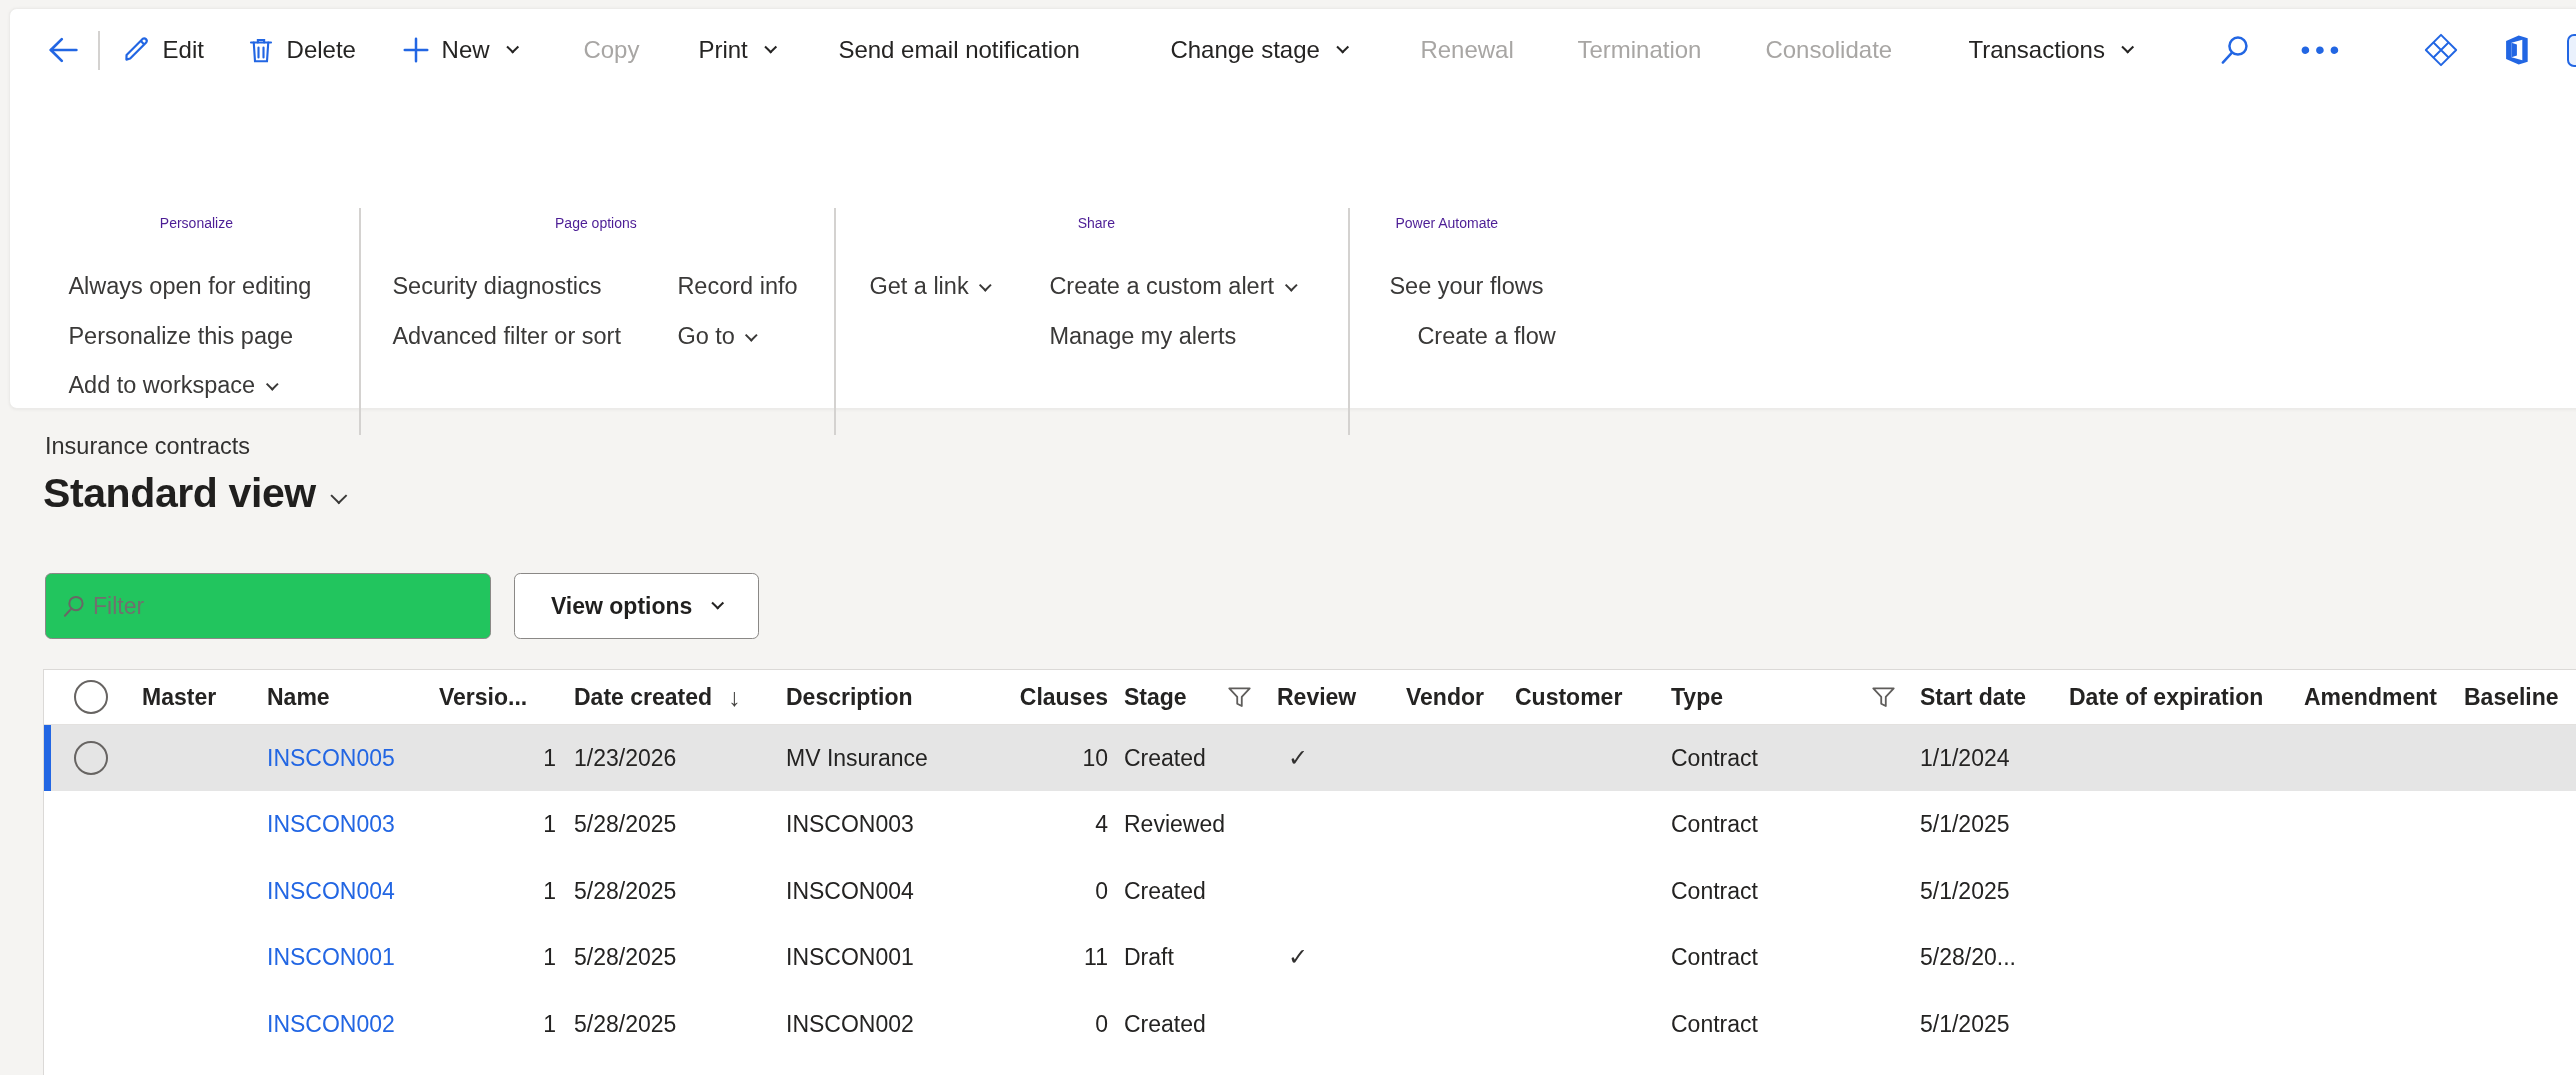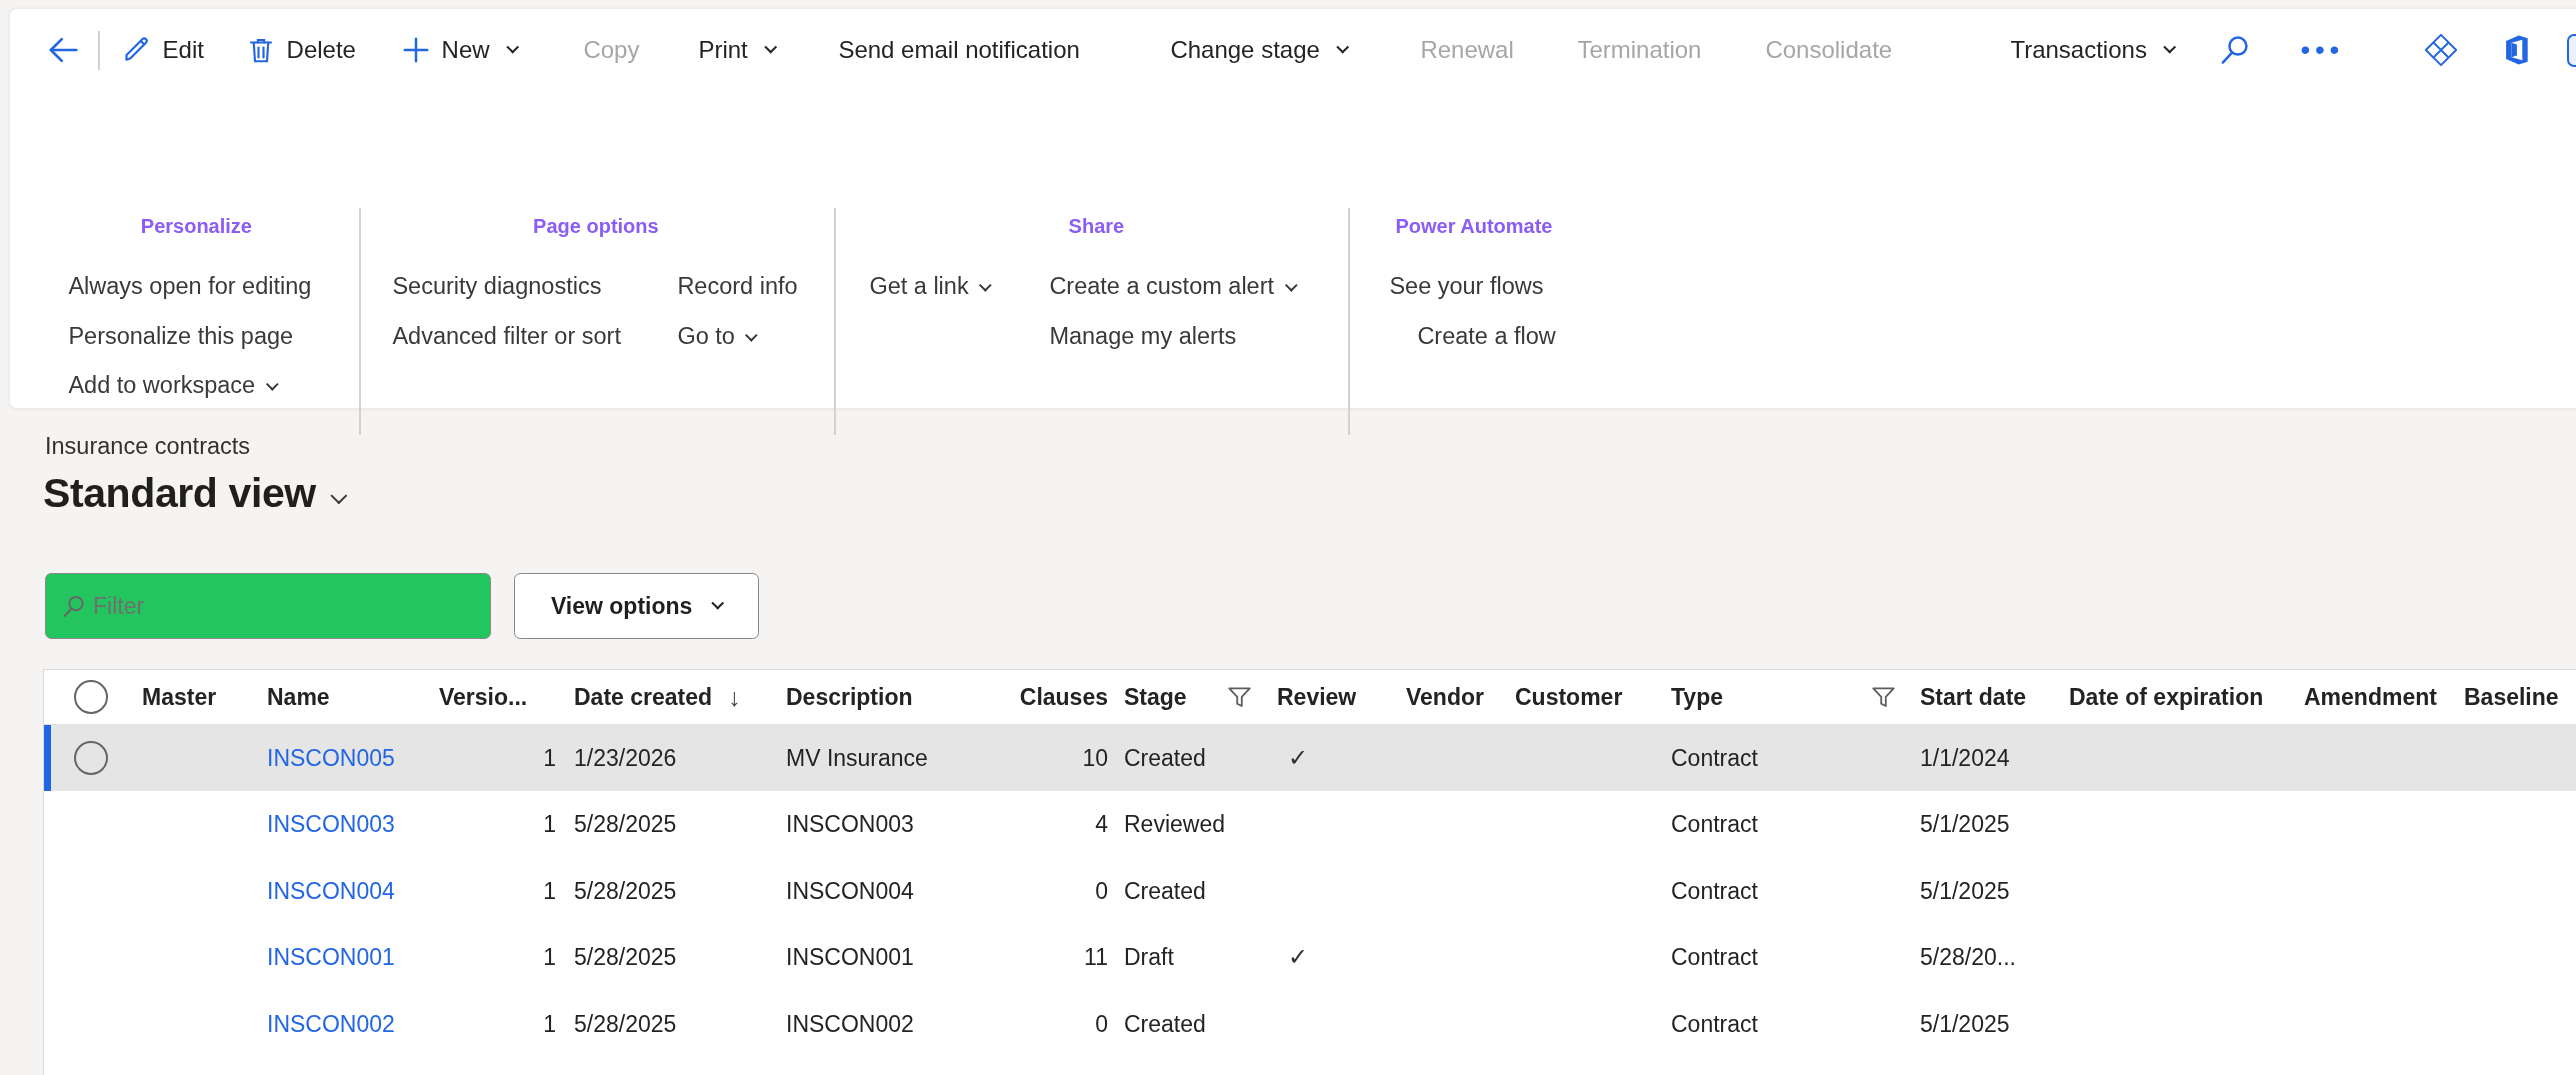--- a/index.html
+++ b/index.html
@@ -18,21 +18,21 @@
   .titem.disabled { color:#a8a6a4; cursor:default; }
   .blue { color:#2266E3; }
   .vdiv { position:absolute; width:1.6px; background:#d4d2d0; }
   .chev { display:inline-block; width:9.4px; height:9.4px; border-right:2px solid #252423;
           border-bottom:2px solid #252423; transform:rotate(45deg) translate(-1.6px,-1.6px); margin-left:7.8px; }
   .chev.sm { width:8.6px; height:8.6px; }
   .icon svg { display:block; }
 
   
   .menu { position:absolute; left:0; top:82px; right:0; bottom:0; }
-  .msec-title { position:absolute; top:124px; font-size:20px; font-weight:bold; color:#8b5cf6; text-align:center; }
+  .msec-title { position:absolute; top:124px; font-size:14px; font-weight:normal; color:#4c1d95; text-align:center; }
   .mitem { position:absolute; height:36px; display:flex; align-items:center; font-size:23.5px; color:#3a3938;
            cursor:pointer; white-space:nowrap; background:none; border:none; font-family:"Liberation Sans", sans-serif; }
 
   
   .caption { position:absolute; left:45px; top:433px; font-size:23.5px; color:#323130; }
   .viewtitle { position:absolute; left:43px; top:470px; display:flex; align-items:center; cursor:pointer; }
   .viewtitle .t { font-size:41px; font-weight:600; color:#201f1e; letter-spacing:-0.4px; }
   .viewtitle .chev { width:11.7px; height:11.7px; border-color:#3a3938; margin-left:17px; margin-top:9.4px; }
 
   .filterbox { position:absolute; left:45px; top:573px; width:446px; height:66px; }
@@ -157,21 +157,21 @@
       <button class="titem disabled" style="left:1410px">
         <span>Renewal</span>
       </button>
       <button class="titem disabled" style="left:1567px">
         <span>Termination</span>
       </button>
       <button class="titem disabled" style="left:1755px">
         <span>Consolidate</span>
       </button>
 
-      <button class="titem" style="left:2000px">
+      <button class="titem" style="left:1958px">
         <span>Transactions</span>
         <span class="chev"></span>
       </button>
 
       <button class="titem" style="left:2208px">
         <span class="icon">
           <svg width="33" height="33" viewBox="0 0 24 24" fill="none" stroke="#2266E3" stroke-width="1.8">
               <circle cx="14.5" cy="9.5" r="6.2"></circle>
               <path d="M10 14.5 L3.5 21.5" stroke-linecap="round"></path>
             </svg>

